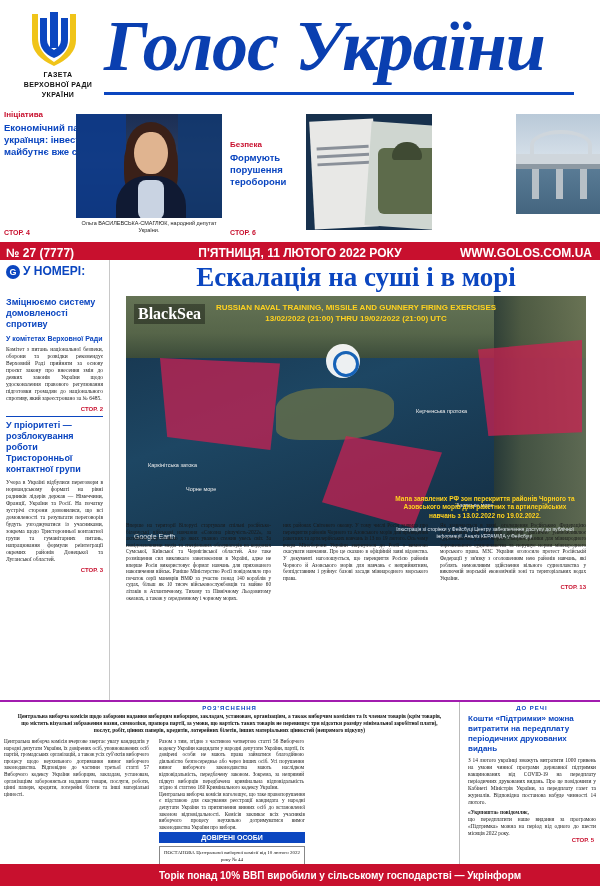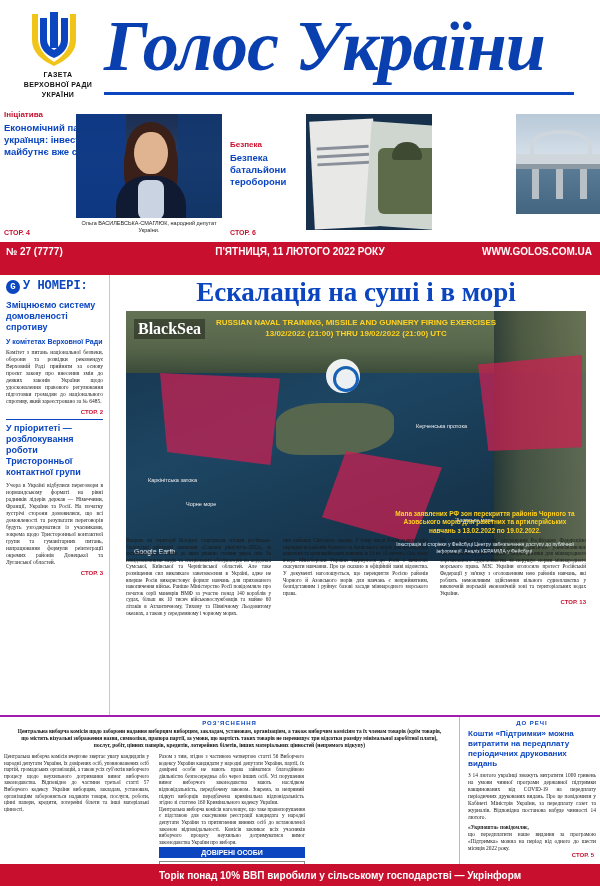--- a/index.html
+++ b/index.html
@@ -82,35 +82,35 @@
   .p3{left:444px;top:4px;width:156px;height:104px;background:#93a9bd;}
   .p3 .sky{position:absolute;left:0;top:0;width:156px;height:46px;background:linear-gradient(#b9c9d8,#d7e1ea);}
   .p3 .water{position:absolute;left:0;top:46px;width:156px;height:58px;background:linear-gradient(#5d7f99,#42637d);}
   .p3 .deck{position:absolute;left:0;top:40px;width:156px;height:10px;background:#cfd6dc;}
   .p3 .deck2{position:absolute;left:0;top:50px;width:156px;height:5px;background:#8d99a3;}
   .p3 .pier{position:absolute;top:55px;width:7px;height:30px;background:#b7c0c7;}
   .p3 .arch{position:absolute;left:44px;top:14px;width:64px;height:30px;border:4px solid #cfd6dc;border-bottom:none;border-radius:50% 50% 0 0;}
 
   
   .infobar{
-    height:33px;background:#c8102e;color:#fff;position:relative;
-    font-family:"Liberation Sans", sans-serif;font-size:10px;font-weight:700;
+    height:18px;background:#c8102e;color:#fff;position:relative;
+    font-family:"Liberation Sans", sans-serif;font-size:12px;font-weight:700;
   }
   .infobar .issue{position:absolute;left:6px;top:4px;}
   .infobar .date{position:absolute;left:0;right:0;top:4px;text-align:center;}
   .infobar .site{position:absolute;right:8px;top:4px;}
 
   
   .body-area{position:relative;height:440px;}
   .leftcol{position:absolute;left:0;top:0;width:110px;height:440px;border-right:1px solid #c8c8c8;padding:0 4px;box-sizing:border-box;}
   .centercol{position:absolute;left:112px;top:0;width:488px;height:440px;}
 
   .num-head{
-    font-family:Liberation Mono, monospace;
-    color:#0b46c0;font-weight:700;font-size:12px;margin:4px 0 6px 2px;
+    font-family:Liberation Sans, sans-serif;
+    color:#0b46c0;font-weight:700;font-size:12px;margin:4px 0 18px 2px;
   }
   .num-head .globe{display:inline-block;width:14px;height:14px;border-radius:50%;
      background:#0b46c0;color:#fff;font-size:9px;text-align:center;line-height:14px;margin-right:3px;}
   .lead-blue{
     font-family:"Liberation Sans", sans-serif;
     color:#0b46c0;font-weight:700;font-size:9px;line-height:11px;margin:2px 2px 4px 2px;
   }
   .sub-blue{
     font-family:"Liberation Sans", sans-serif;
     color:#0b46c0;font-weight:700;font-size:7px;line-height:9px;margin:0 2px 3px 2px;
@@ -243,21 +243,21 @@
         <div class="hair2"></div>
         <div class="hair3"></div>
       <div class="face"></div>
         <div class="body"></div>
         <div class="blouse"></div>
     </div>
     <div class="cap" style="left:76px;top:110px;width:146px;">Ольга ВАСИЛЕВСЬКА-СМАГЛЮК, народний депутат України.</div>
 
     <div class="teaser t2" style="left:226px;width:78px;">
       <div class="kicker" style="margin-top:30px;">Безпека</div>
-      <div class="txt">Безпека батальйони тероборони</div>
+      <div class="txt">Формують порушення тероборони</div>
       <div class="more">СТОР. 6</div>
     </div>
 
     <div class="photo p2" style="left:306px;top:4px;width:126px;height:116px;">
       <div class="bk1">
           <span class="l" style="top:26px"></span>
           <span class="l" style="top:34px"></span>
           <span class="l" style="top:42px"></span>
         </div>
       <div class="bk2"></div>

